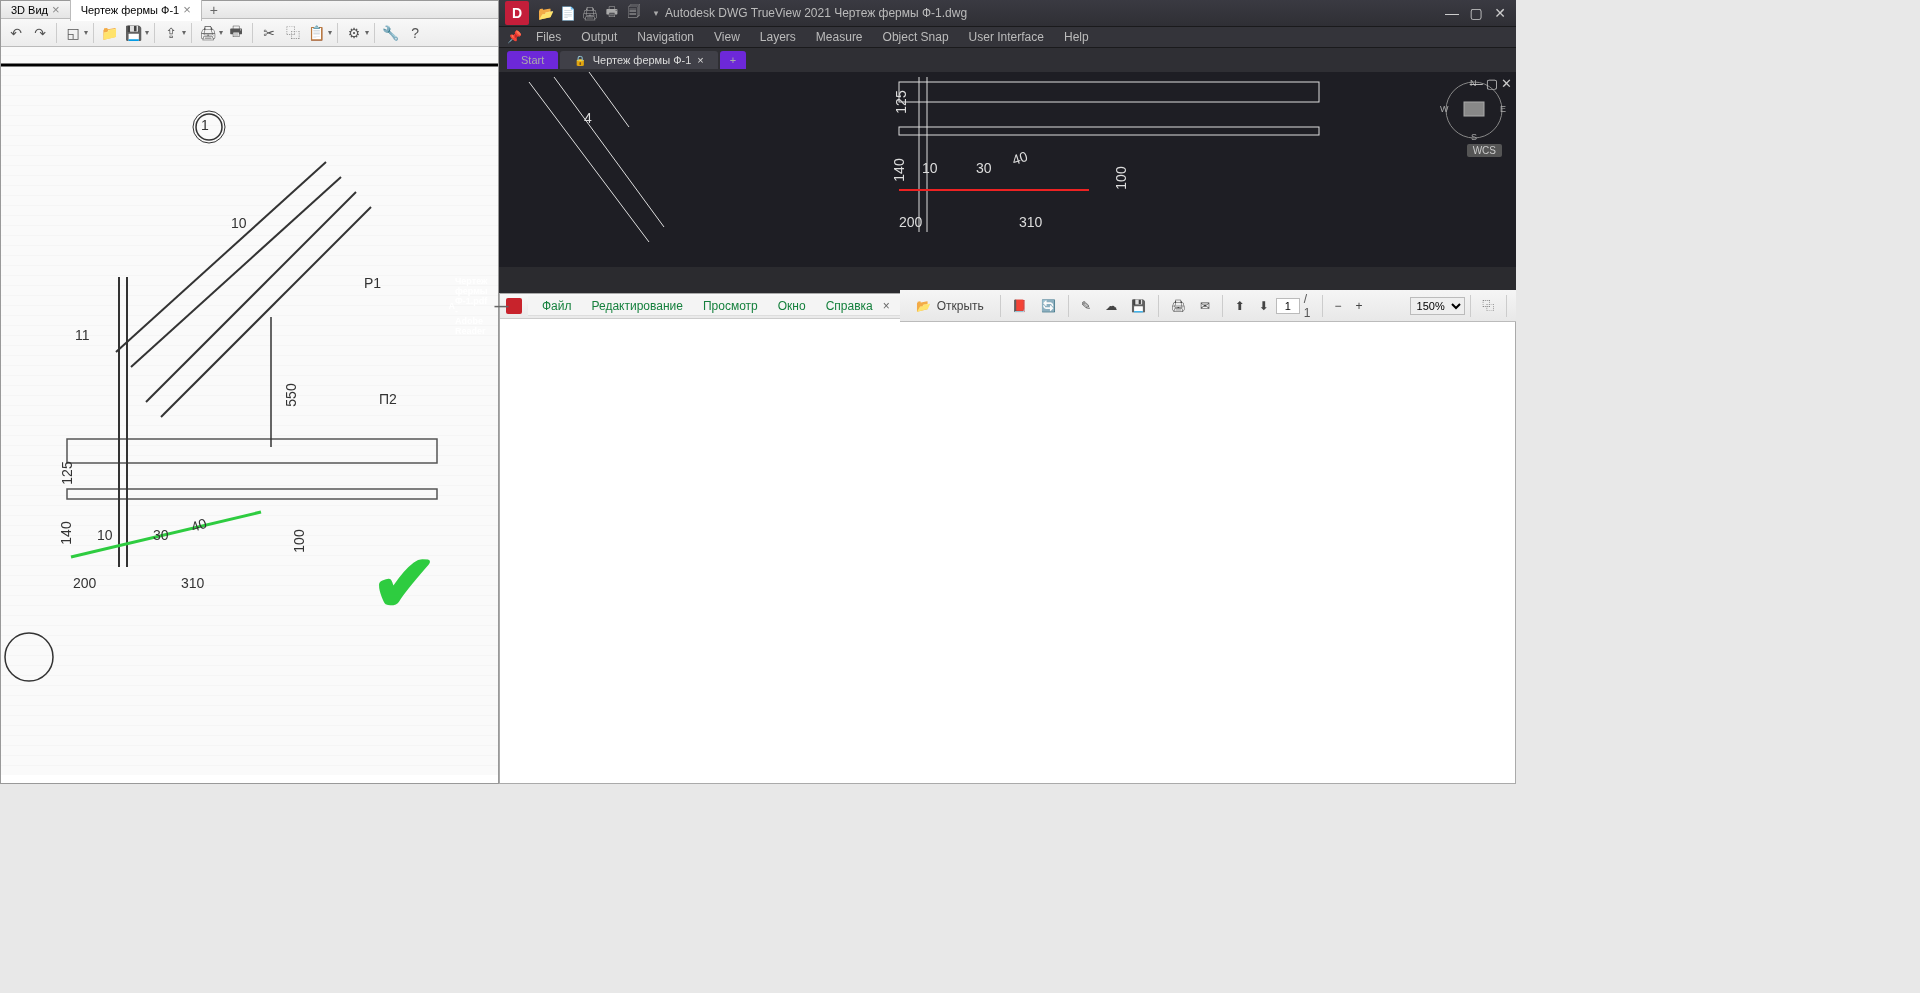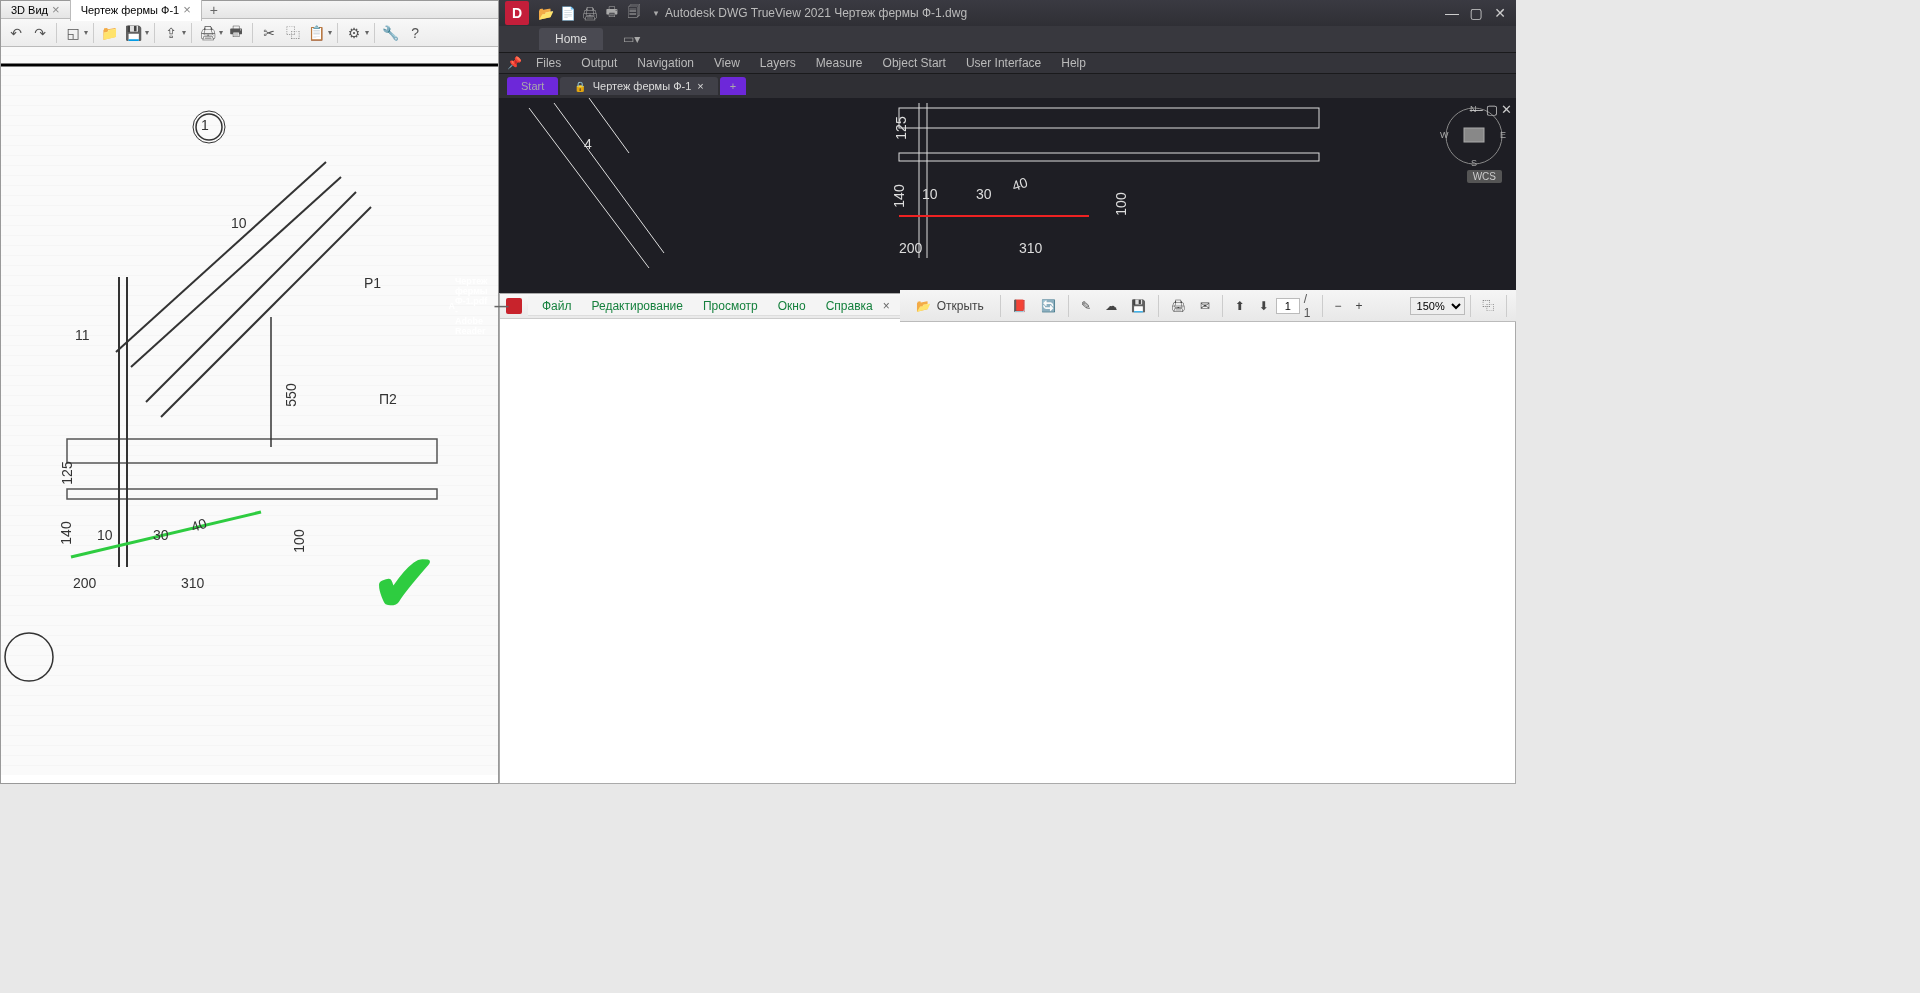--- a/index.html
+++ b/index.html
@@ -155,33 +155,29 @@
       <span class="dwg-qat-btn">🗐</span>
       <span class="dwg-qat-btn" style="font-size:9px">▾</span>
     </div>
     <div class="dwg-title">Autodesk DWG TrueView 2021    Чертеж фермы Ф-1.dwg</div>
     <div class="dwg-winctl">
       <span>—</span>
       <span>▢</span>
       <span>✕</span>
     </div>
   </div>
-  <div class="dwg-ribbon">
-    <div class="dwg-hometab">Home</div>
-    <span style="margin-left:20px;color:#aaa;font-size:12px">▭▾</span>
-  </div>
   <div class="dwg-menu">
     <span style="color:#888;margin-right:4px">📌</span>
     <span class="dwg-menu-item">Files</span>
     <span class="dwg-menu-item">Output</span>
     <span class="dwg-menu-item">Navigation</span>
     <span class="dwg-menu-item">View</span>
     <span class="dwg-menu-item">Layers</span>
     <span class="dwg-menu-item">Measure</span>
-    <span class="dwg-menu-item">Object Start</span>
+    <span class="dwg-menu-item">Object Snap</span>
     <span class="dwg-menu-item">User Interface</span>
     <span class="dwg-menu-item">Help</span>
   </div>
   <div class="dwg-doctabs">
     <div class="dwg-doctab">
         <span>Start</span>
       </div>
     <div class="dwg-doctab active">
       <span style="font-size:10px">🔒</span>
       <span>Чертеж фермы Ф-1</span>

